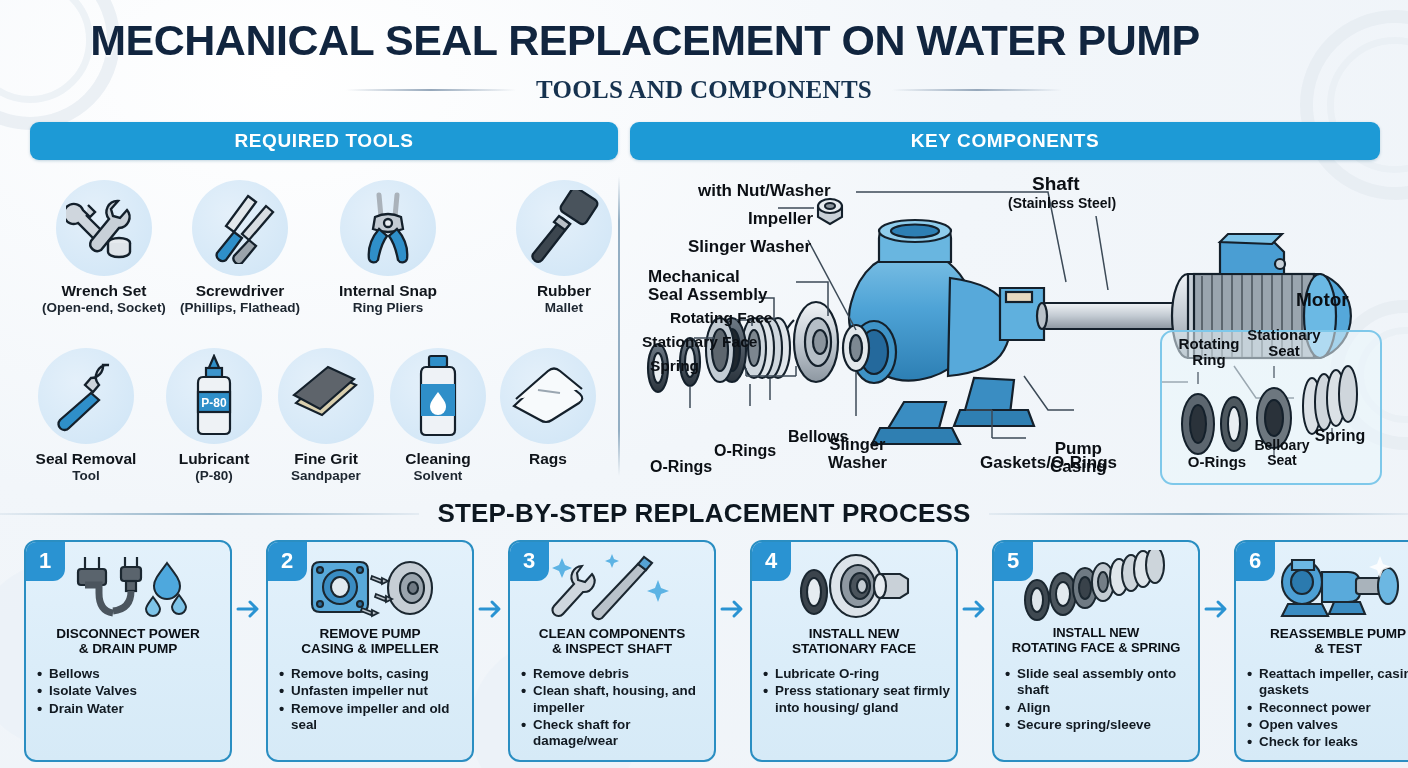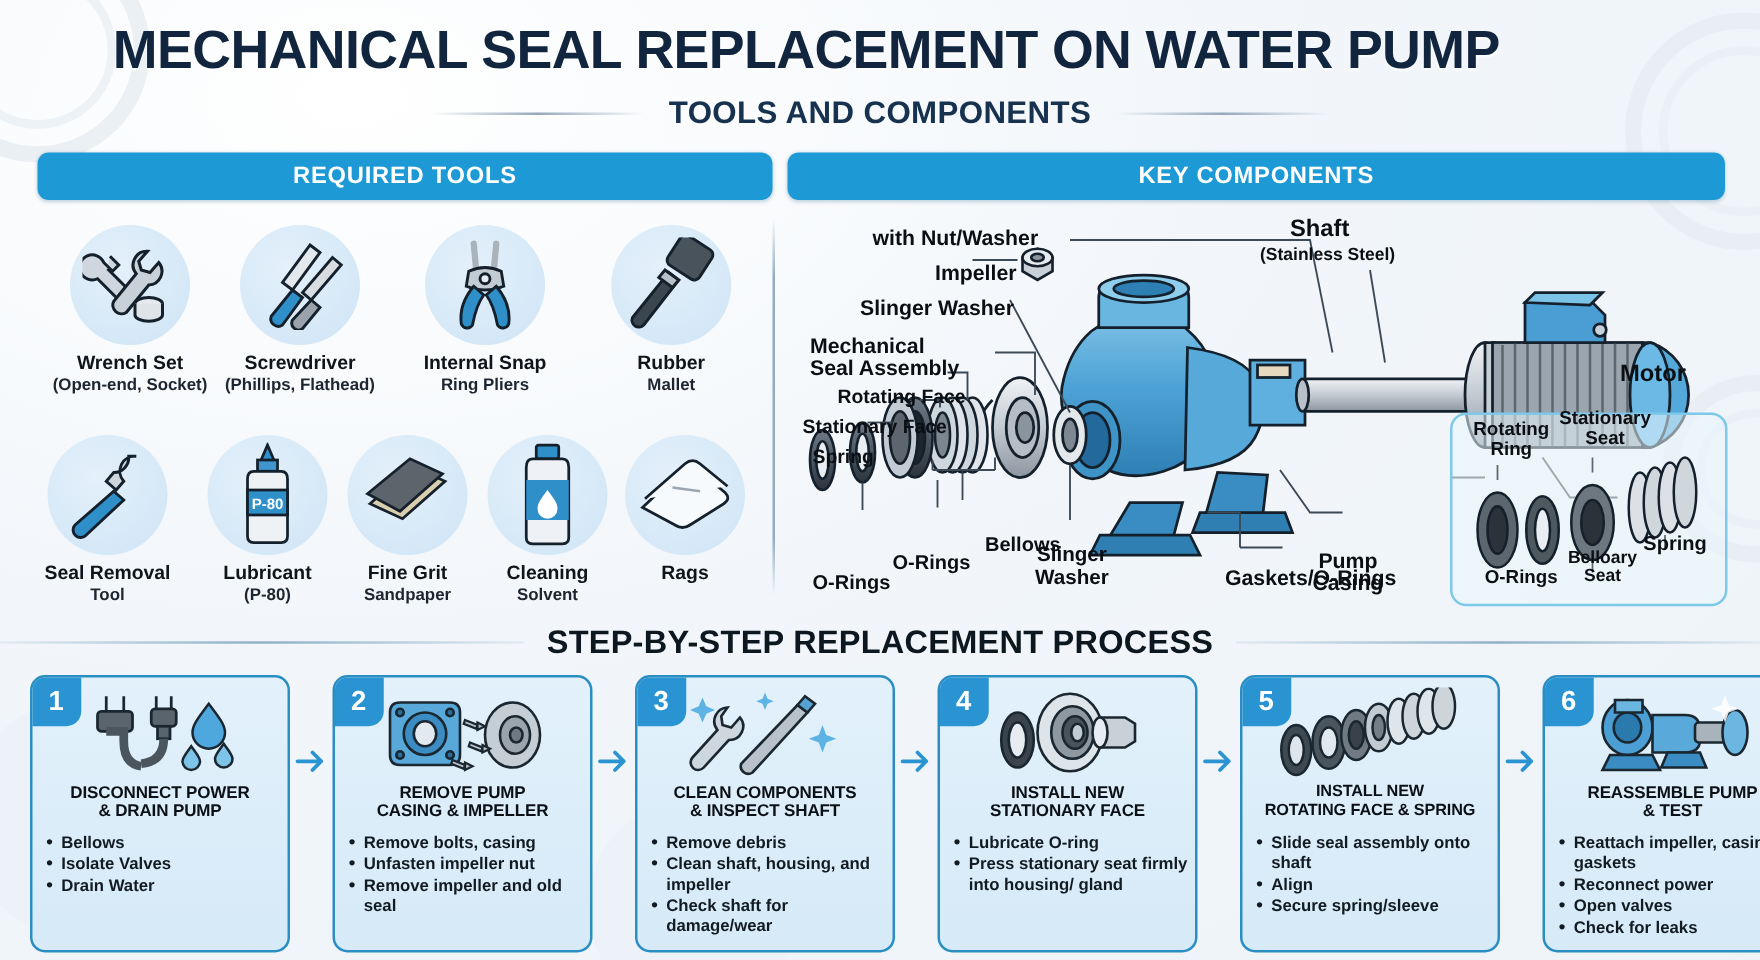--- a/index.html
+++ b/index.html
@@ -40,21 +40,21 @@
   .main-title {
     position: absolute; top: 16px; left: 0; width: 1290px;
     text-align: center;
     font-size: 43px; font-weight: 700; letter-spacing: -0.5px;
     color: #11253f;
     text-shadow: 0 2px 2px rgba(255,255,255,.9);
     white-space: nowrap;
   }
   .subtitle-row {
     position: absolute; top: 76px; left: 0; width: 1408px;
-    display: flex; align-items: center; justify-content: center; gap: 20px;
+    display: flex; align-items: center; justify-content: center; gap: 20px; font-family: Liberation Serif, serif;
   }
   .sub-line { width: 170px; height: 2px; background: linear-gradient(90deg,rgba(160,178,196,0),#96a8bb,rgba(160,178,196,0)); }
   .subtitle {
     font-size: 25px; font-weight: 700; color: #16324f; letter-spacing: .3px;
     white-space: nowrap;
   }
 
   
   .pill {
     position: absolute;
@@ -219,21 +219,21 @@
             <path d="M22 38 q-12 14 -10 30 a5 5 0 0 0 9 1 q3 -16 9 -24z" fill="#2f8fc9"></path>
             <path d="M40 38 q12 14 10 30 a5 5 0 0 1 -9 1 q-3 -16 -9 -24z" fill="#2f8fc9"></path>
           </g>
         </svg>
       </div>
     </div>
     <div class="lbl">Internal Snap</div>
     <div class="sub">Ring Pliers</div>
   </div>
 
-  <div class="tool" style="left:473px;top:180px;">
+  <div class="tool" style="left:500px;top:180px;">
     <div class="circle">
       <div class="glyph">
         <svg width="72" height="76" viewBox="0 0 72 76">
           <g stroke="#14202b" stroke-width="2.3">
             <rect x="36" y="2" width="30" height="28" rx="5" transform="rotate(33 51 16)" fill="#49535c"></rect>
             <path d="M34 28 l8 6 -28 36 a5.5 5.5 0 0 1 -9 -6z" fill="#3c464f"></path>
             <path d="M31 26 l11 8 -5 6 -11-8z" fill="#b9c0c7"></path>
           </g>
         </svg>
       </div>

